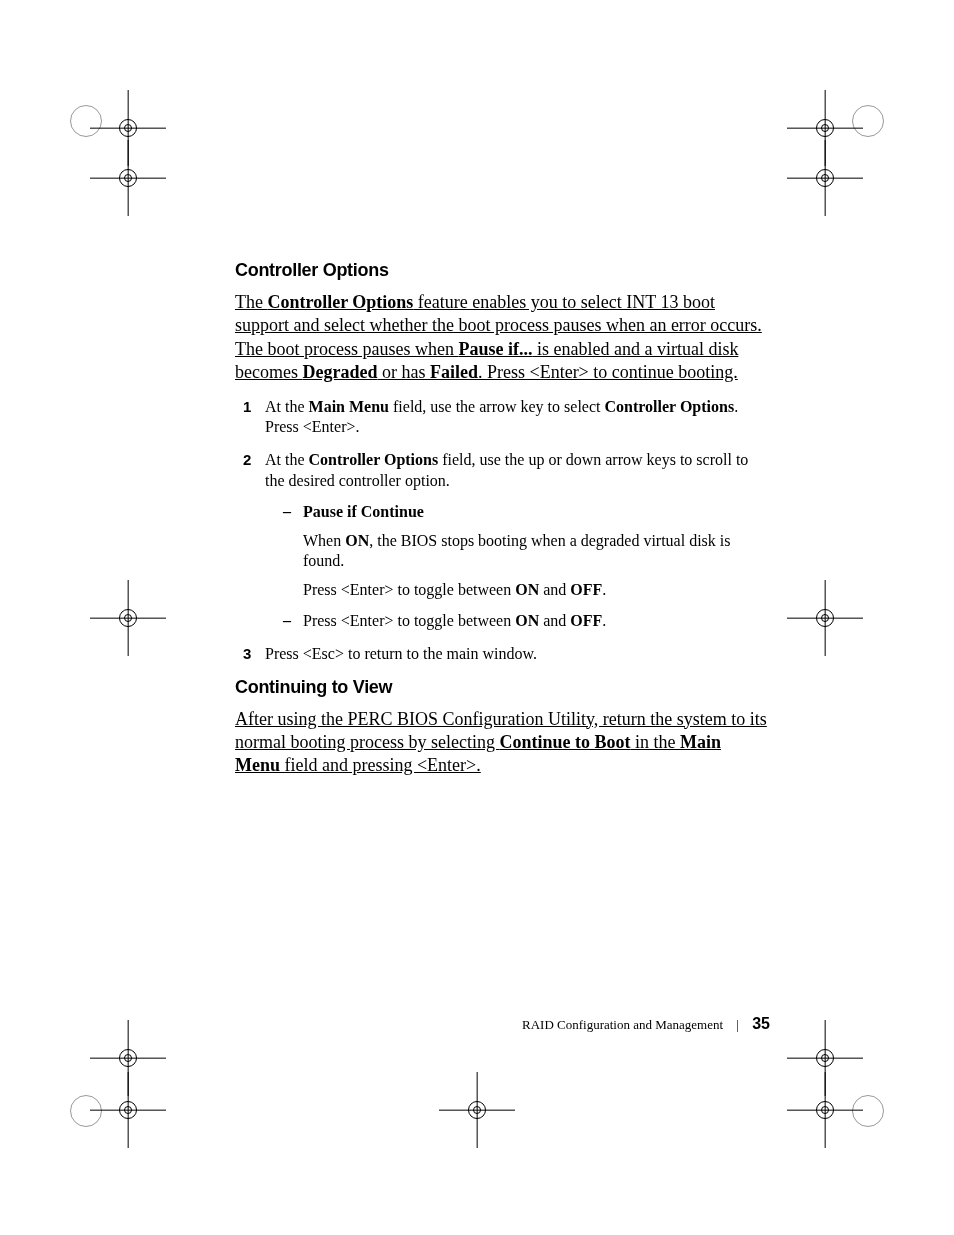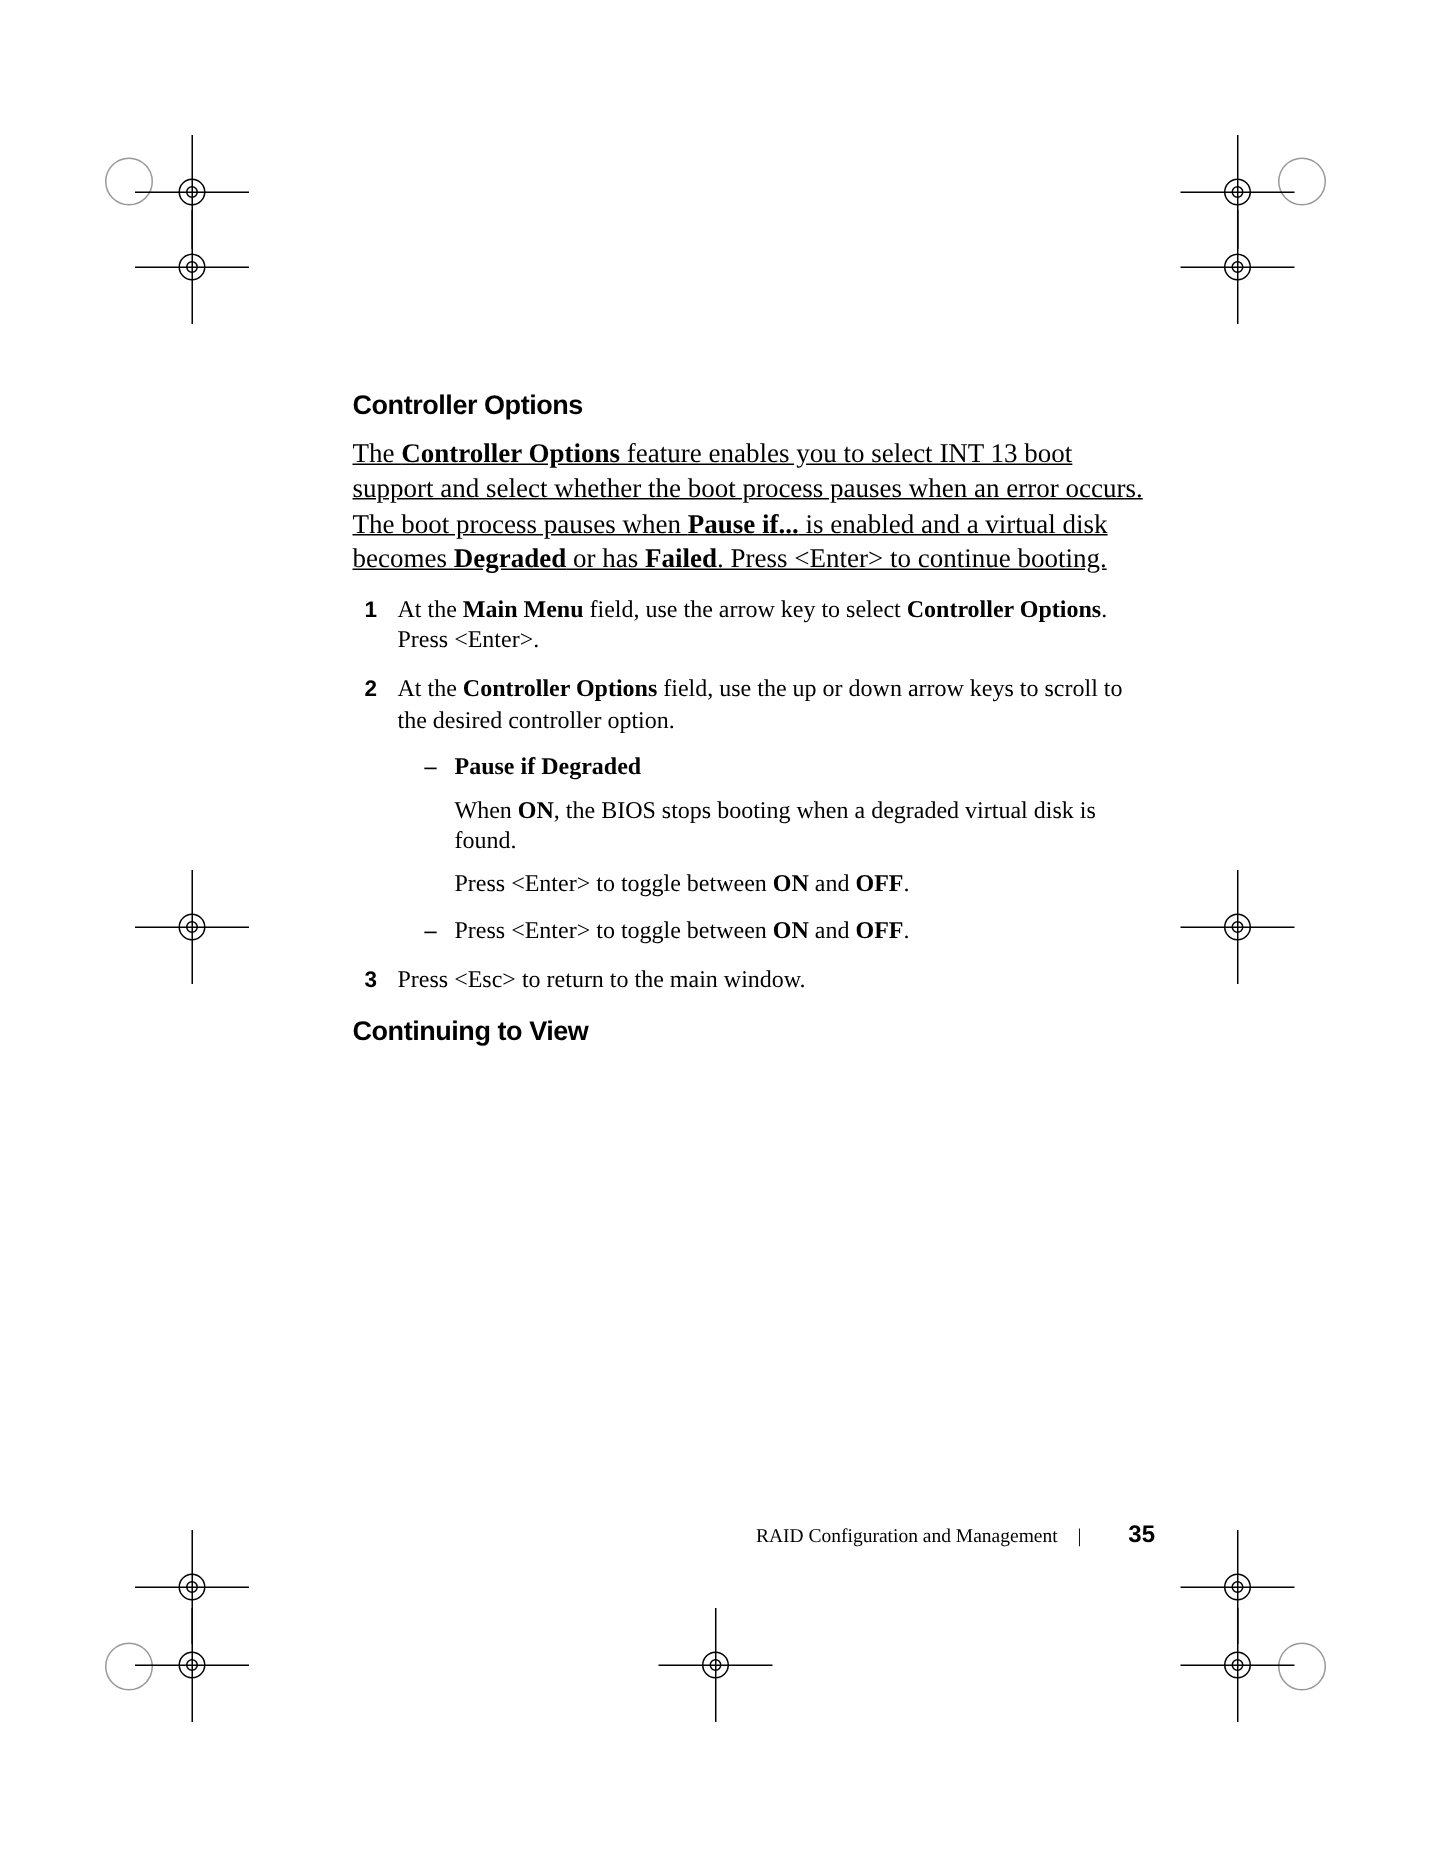--- a/index.html
+++ b/index.html
@@ -85,21 +85,20 @@
       left: 235px;
       top: 1015px;
       width: 535px;
       text-align: right;
       font-size: 13px;
     }
     .footer .page-num {
       font-family: Arial, Helvetica, sans-serif;
       font-weight: bold;
       font-size: 16px;
-      margin-left: 18px;
     }
     .footer .divider {
       margin: 0 10px;
     }
 
     
     .regmark {
       position: absolute;
       pointer-events: none;
     }
@@ -177,21 +176,21 @@
       <span>At the </span><span class="bold">Main Menu</span><span> field, use the arrow key to select </span><span class="bold">Controller Options</span><span>. Press &lt;Enter&gt;.</span>
     </li>
 
     <li class="ordered-item">
       <span class="list-number">2</span>
       <span>At the </span><span class="bold">Controller Options</span><span> field, use the up or down arrow keys to scroll to the desired controller option.</span>
 
       <ul class="sub-list">
         <li class="sub-item">
           <span class="sub-bullet">–</span>
-          <div class="sub-heading">Pause if Degraded</div>
+          <div class="sub-heading">Pause if Continue</div>
           <div class="sub-para">
             <span>When </span><span class="bold">ON</span><span>, the BIOS stops booting when a degraded virtual disk is found.</span>
           </div>
           <div class="sub-para">
             <span>Press &lt;Enter&gt; to toggle between </span><span class="bold">ON</span><span>  and </span><span class="bold">OFF</span><span>.</span>
           </div>
         </li>
         <li class="sub-item">
           <span class="sub-bullet">–</span>
           <div class="sub-para">
@@ -202,20 +201,23 @@
     </li>
 
     <li class="ordered-item">
       <span class="list-number">3</span>
       <span>Press &lt;Esc&gt; to return to the main window.</span>
     </li>
   </ol>
 
   <h2 class="section-heading">Continuing to View</h2>
 
+  <p class="body-para">
+    <span>After using the PERC BIOS Configuration Utility, return the system to its normal booting process by selecting </span><span class="bold">Continue to Boot</span><span> in the </span><span class="bold">Main Menu</span><span> field and pressing &lt;Enter&gt;.</span>
+  </p>
 
 </div>
 
 <div class="footer">
   <span>RAID Configuration and Management</span>
   <span class="divider">|</span>
   <span class="page-num">35</span>
 </div>
 
 <div class="regmark" style="left:70px; top:105px;">

